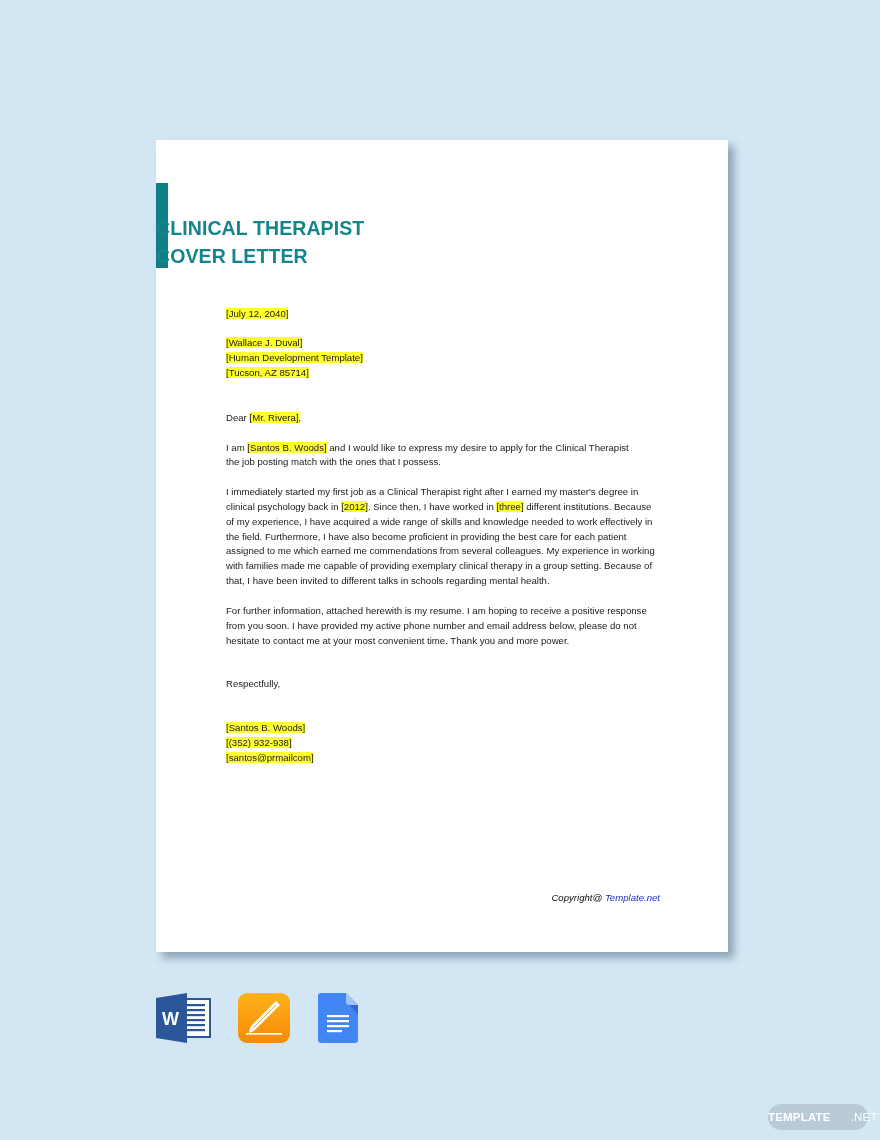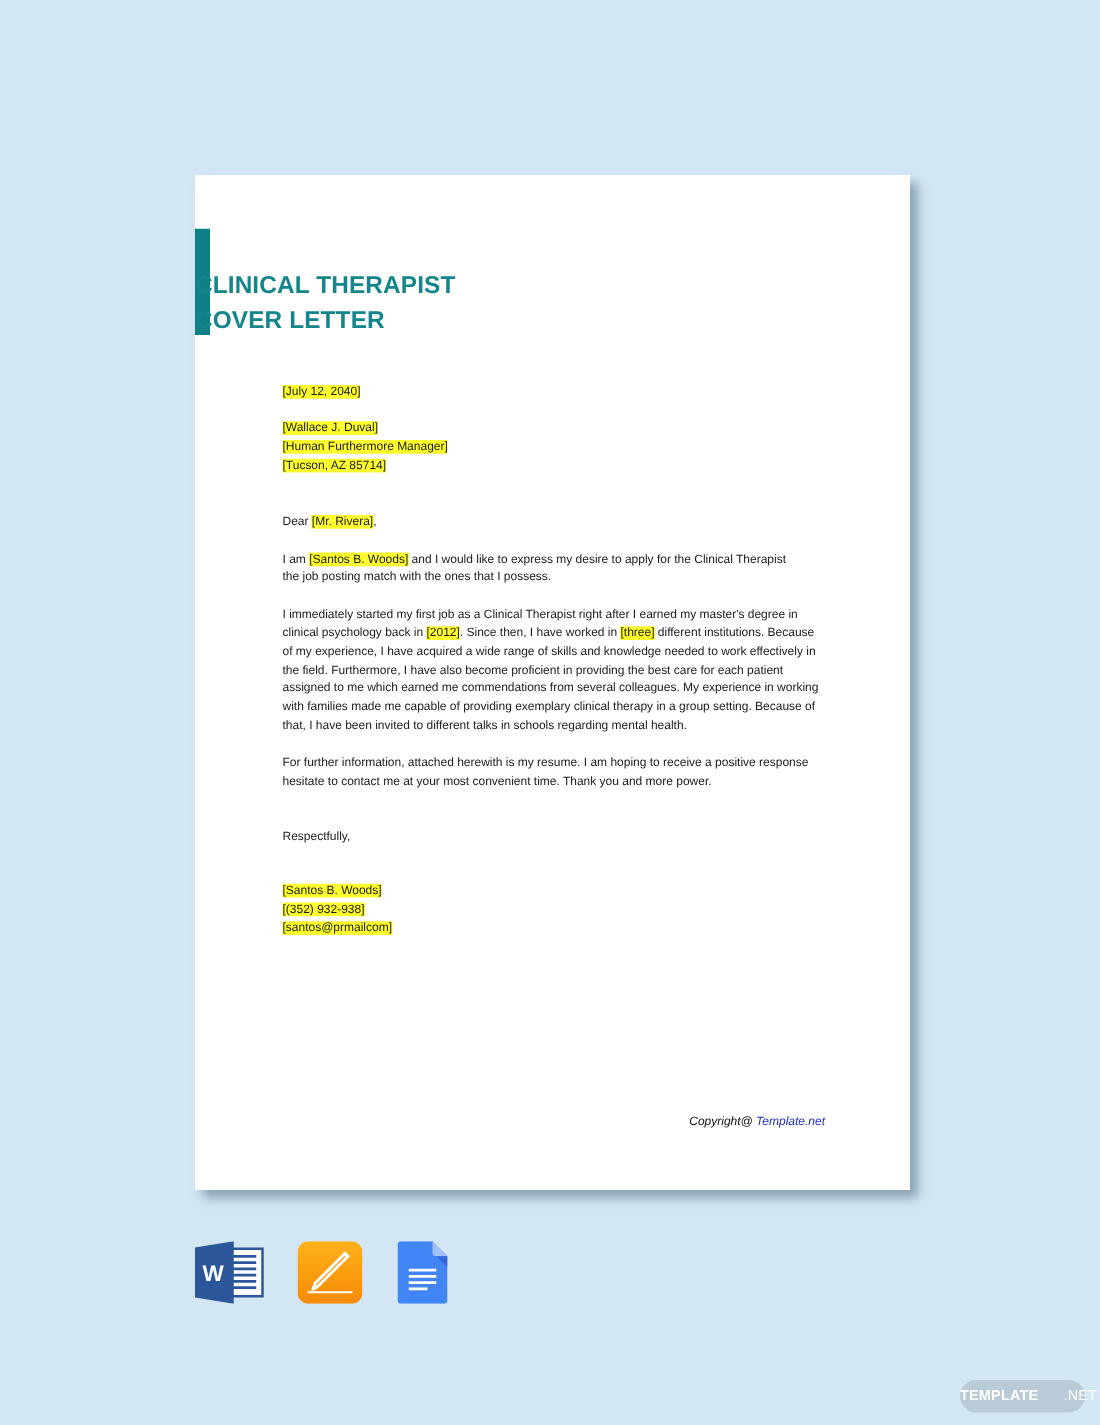--- a/index.html
+++ b/index.html
@@ -109,21 +109,21 @@
 
   <div class="content">
     <div class="block">
       <span class="hl">[July 12, 2040]</span>
     </div>
 
     <div class="gap-1"></div>
 
     <div class="block">
       <span class="line"><span class="hl">[Wallace J. Duval]</span></span>
-      <span class="line"><span class="hl">[Human Furthermore Manager]</span></span>
+      <span class="line"><span class="hl">[Human Development Template]</span></span>
       <span class="line"><span class="hl">[Tucson, AZ 85714]</span></span>
     </div>
 
     <div class="gap-2"></div>
 
     <div class="block">
       <span>Dear </span><span class="hl">[Mr. Rivera]</span><span>,</span>
     </div>
 
     <div class="gap-1"></div>
@@ -142,20 +142,21 @@
       <span class="line">the field. Furthermore, I have also become proficient in providing the best care for each patient</span>
       <span class="line">assigned to me which earned me commendations from several colleagues. My experience in working</span>
       <span class="line">with families made me capable of providing exemplary clinical therapy in a group setting. Because of</span>
       <span class="line">that, I have been invited to different talks in schools regarding mental health.</span>
     </div>
 
     <div class="gap-1"></div>
 
     <div class="block">
       <span class="line">For further information, attached herewith is my resume. I am hoping to receive a positive response</span>
+      <span class="line">from you soon. I have provided my active phone number and email address below, please do not</span>
       <span class="line">hesitate to contact me at your most convenient time. Thank you and more power.</span>
     </div>
 
     <div class="gap-3"></div>
 
     <div class="block">Respectfully,</div>
 
     <div class="gap-3"></div>
 
     <div class="block">

